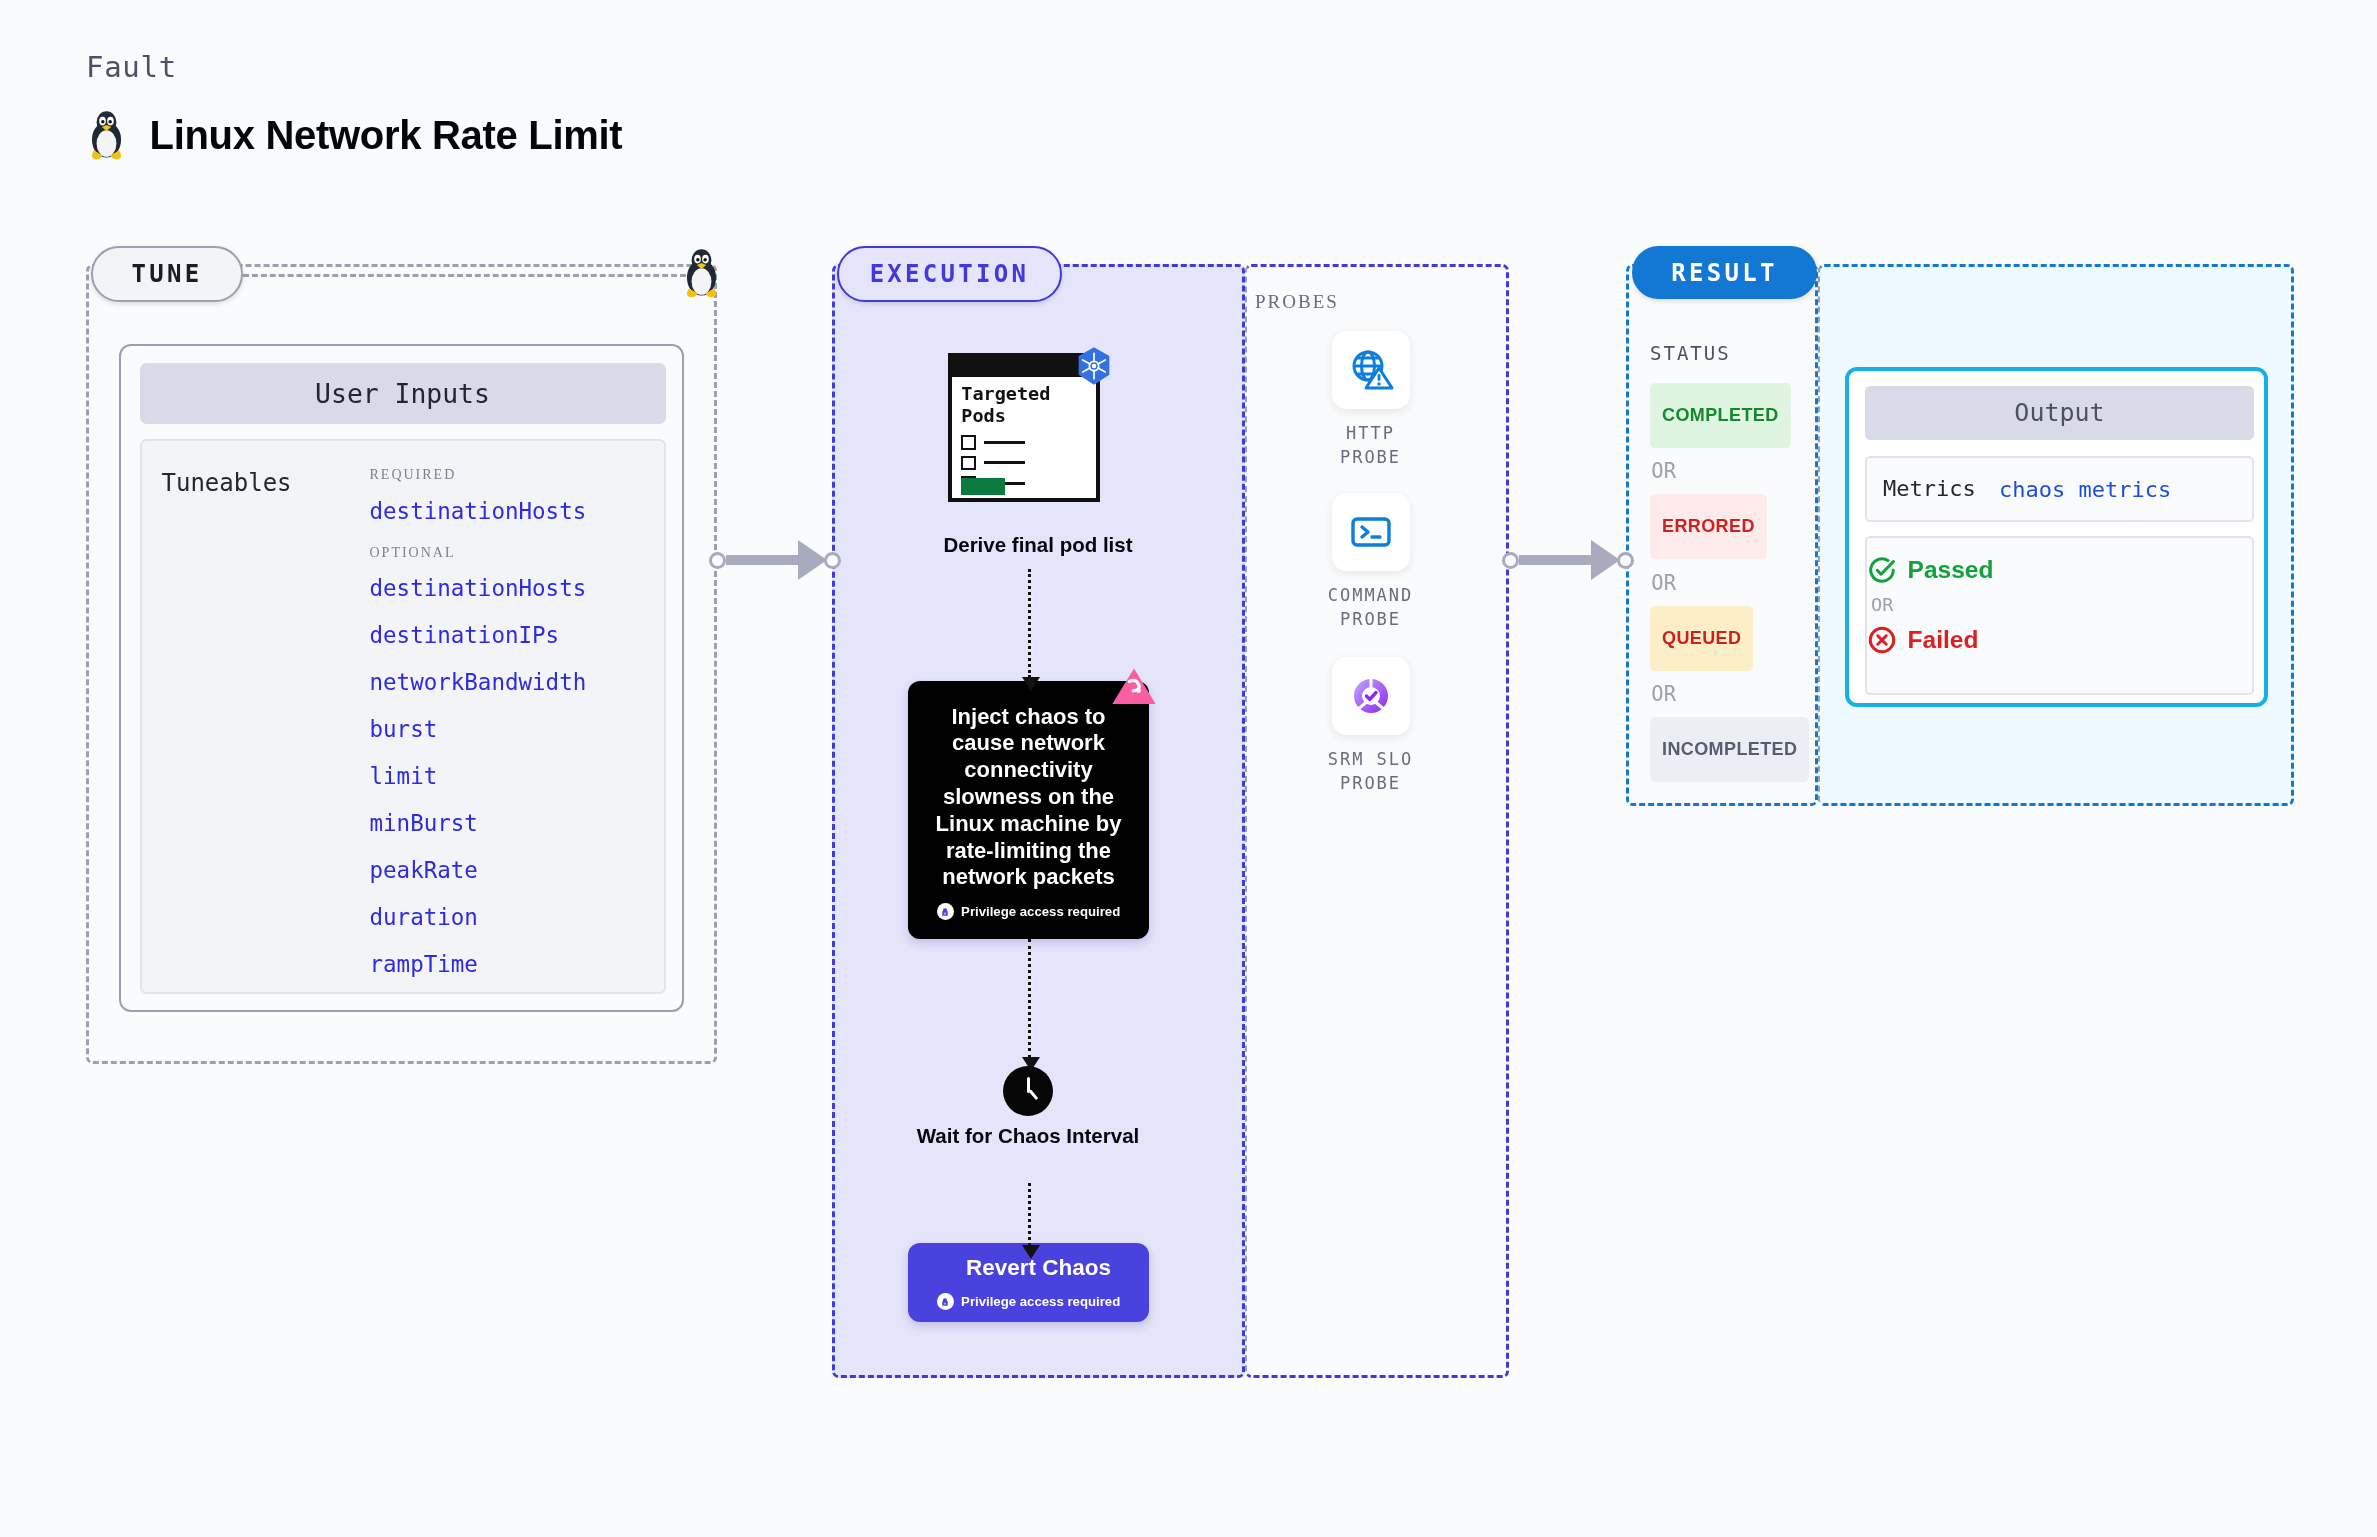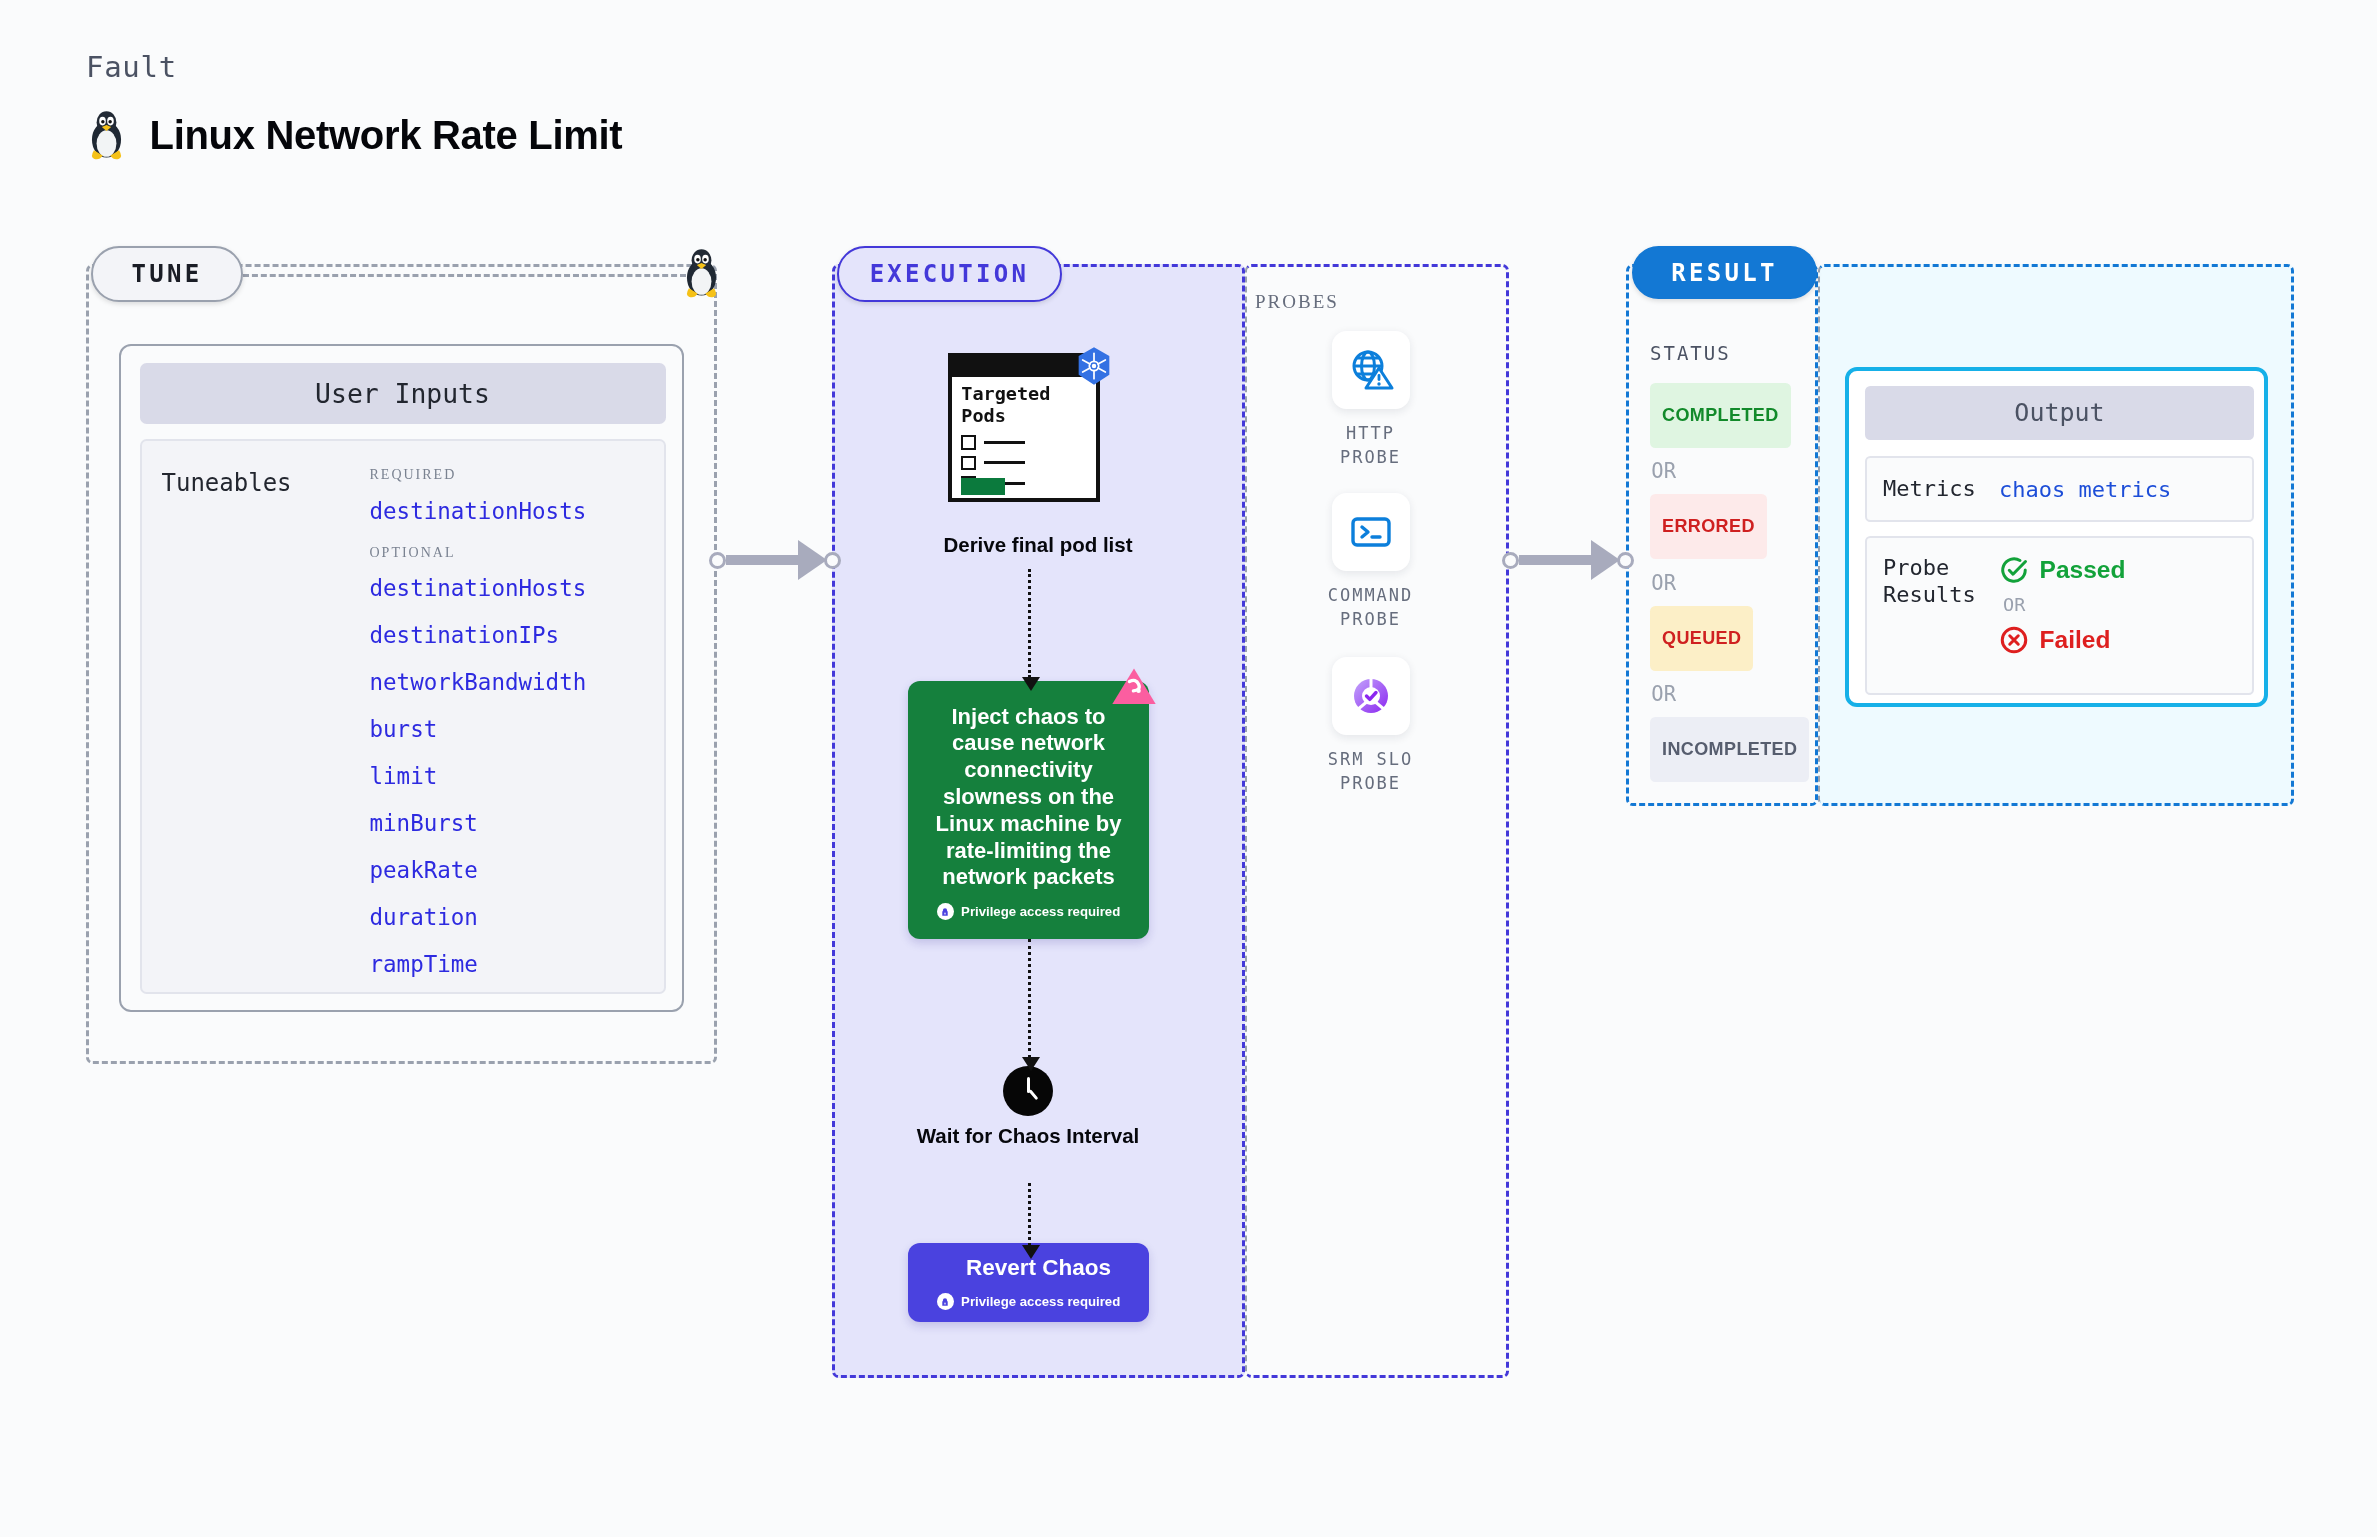--- a/index.html
+++ b/index.html
@@ -102,21 +102,21 @@
 
   .v-arrow { position: absolute; width: 0; border-left: 3.3px dotted #111; z-index: 2; }
   .v-arrow::after { content:""; position: absolute; left: -9.3px; bottom: -13.2px;
                     border-left: 9.3px solid transparent; border-right: 9.3px solid transparent;
                     border-top: 14.5px solid #111; }
   .va1 { left: 1028px; top: 569px; height: 109px; }
   .va2 { left: 1028px; top: 939px; height: 119px; }
   .va3 { left: 1028px; top: 1183px; height: 63px; }
 
   .inject-box { position: absolute; left: 908px; top: 681px; width: 241px; height: 258px;
-                background: #15803d; border-radius: 12px; color: #fff; text-align: center;
+                background: #000000; border-radius: 12px; color: #fff; text-align: center;
                 padding: 22.5px 20px 0 20px; box-shadow: 0 4px 9.3px rgba(40,30,140,.18); }
   .inject-box .txt { font-size: 22px; font-weight: bold; line-height: 1.22; }
   .priv { display: flex; align-items: center; justify-content: center; gap: 7.3px;
           margin-top: 12px; font-size: 13.2px; font-weight: bold; }
   .priv .lock { width: 17px; height: 17px; border-radius: 50%; background: #fff;
                 display: flex; align-items: center; justify-content: center; }
   .priv .lock svg { width: 10px; height: 10px; }
   .litmus { position: absolute; right: -8px; top: -14.5px; width: 46px; height: 41px; }
 
   .clock { position: absolute; left: 1003px; top: 1066px; width: 50px; height: 50px;
@@ -395,21 +395,20 @@
     <div><span class="badge" style="background:#eceef5;color:#565d6e">INCOMPLETED</span></div>
   </div>
 
   <div class="out-card">
     <div class="out-head">Output</div>
     <div class="out-row1">
       <div class="out-key">Metrics</div>
       <div class="out-val">chaos metrics</div>
     </div>
     <div class="out-row2">
-      <div class="out-key" style="padding-top:17px">Probe<br>Results</div>
       <div class="pr-col">
         <div class="pr-line">
           <svg viewBox="0 0 24 24">
             <path d="M21 12a9 9 0 1 1-4.2-7.6" fill="none" stroke="#12a23a" stroke-width="2.4" stroke-linecap="round"></path>
             <path d="M8.2 12.2 L11.2 15.4 L21.2 5.2" fill="none" stroke="#12a23a" stroke-width="2.4" stroke-linecap="round" stroke-linejoin="round"></path>
           </svg>
           <span class="pr-pass">Passed</span>
         </div>
         <div class="pr-or">OR</div>
         <div class="pr-line">

